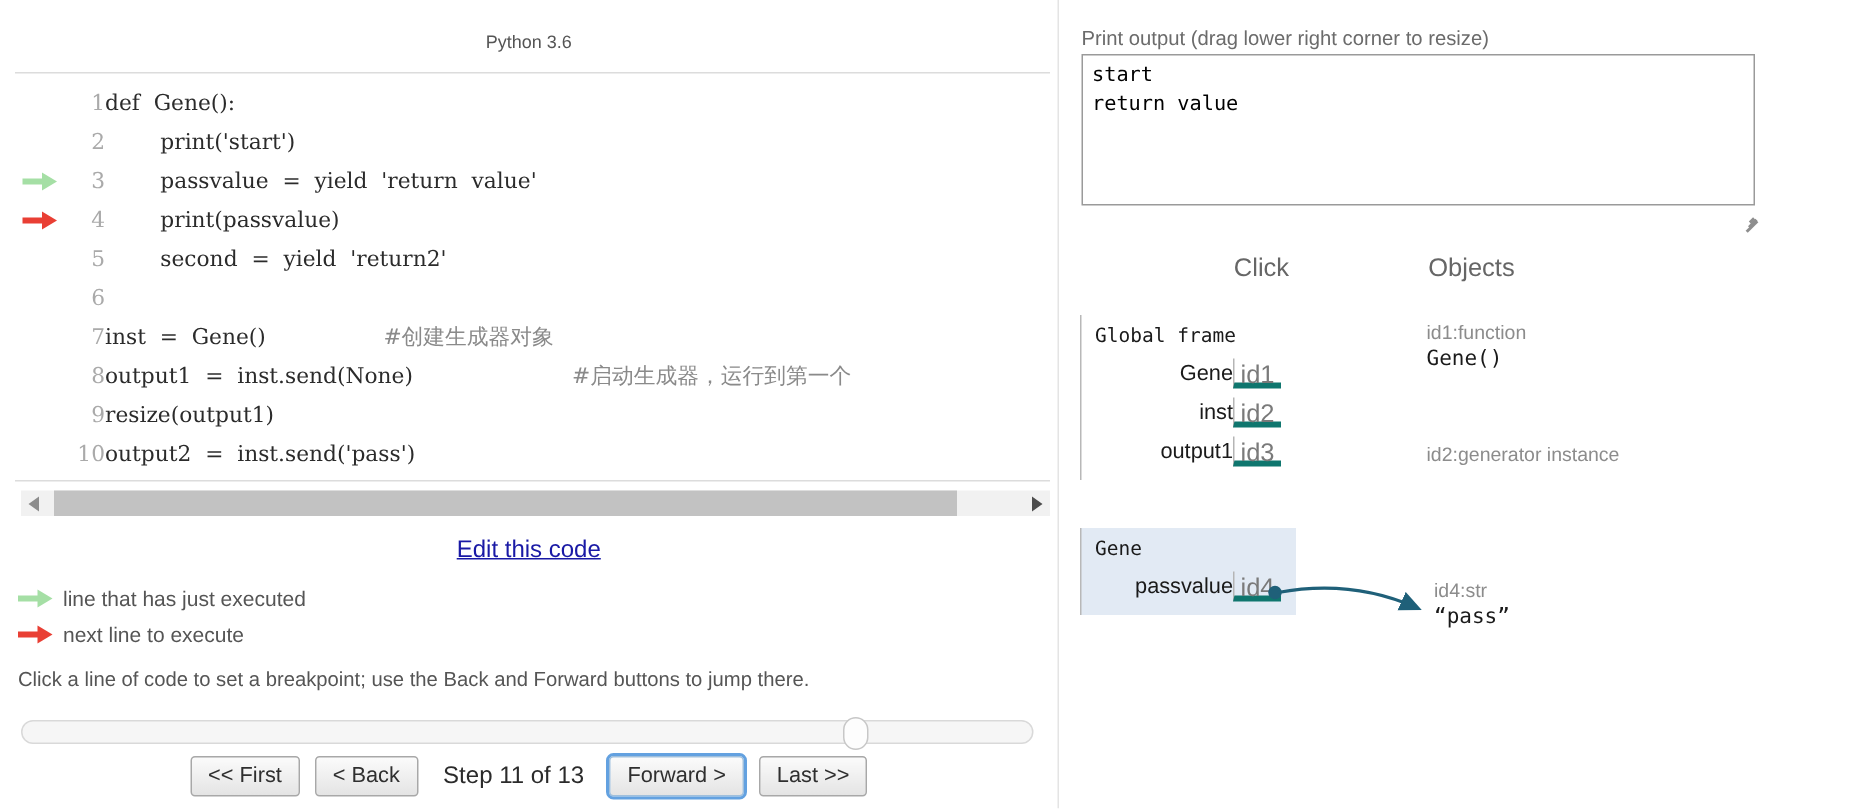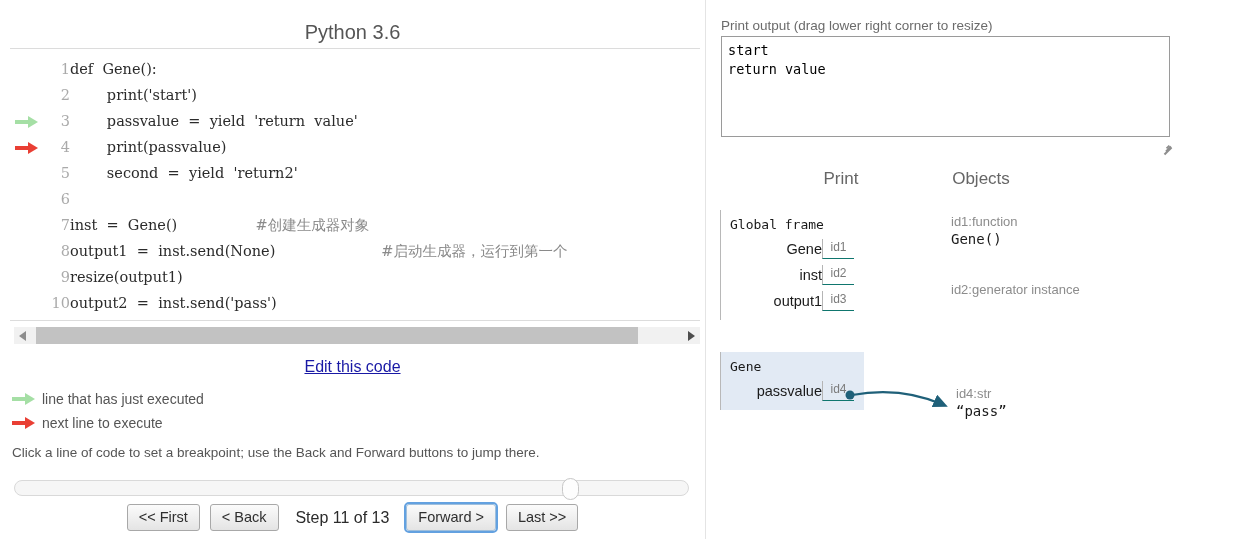--- a/index.html
+++ b/index.html
@@ -32,21 +32,21 @@
     position: absolute;
     left: 0; top: 0;
     width: 705px; height: 539px;
   }
 
   #lang-title {
     position: absolute;
     left: 0; top: 21px;
     width: 705px;
     text-align: center;
-    font-size: 20px;
+    font-size: 12px;
     color: #555555;
   }
 
   #code-rule {
     position: absolute;
     left: 10px; top: 48px;
     width: 690px; height: 1px;
     background: #dcdcdc;
   }
 
@@ -332,48 +332,47 @@
     text-align: right;
     font-size: 14.5px;
     color: #1a1a1a;
     padding-right: 7px;
     height: 26px;
     white-space: nowrap;
   }
   td.var-value { width: 32px; }
   .value-box {
     border-left: 1px solid #b5b5b5;
-    border-bottom: 1px solid #0f766e;
-    font-size: 12px;
+    border-bottom: 4px solid #0f766e;
+    font-size: 17px;
     color: #7a7a7a;
     padding: 1px 4px 2px 4px;
     height: 20px;
     box-sizing: border-box;
     white-space: nowrap;
     font-family: "Liberation Sans", sans-serif;
-    text-align: center;
   }
 
   
   .obj { position: absolute; }
   .obj-type {
     font-size: 13px;
     color: #8c8c8c;
     font-family: "Liberation Sans", sans-serif;
     white-space: nowrap;
   }
   .obj-value {
     font-family: "DejaVu Sans Mono", "Liberation Mono", monospace;
     font-size: 14px;
     color: #1a1a1a;
     white-space: nowrap;
     margin-top: 2px;
   }
   #obj-id1 { left: 245px; top: 214px; }
-  #obj-id2 { left: 245px; top: 282px; }
+  #obj-id2 { left: 245px; top: 295px; }
   #obj-id3 { left: 250px; top: 336px; }
   #obj-id4 { left: 250px; top: 386px; }
 
   
   #connector-svg {
     position: absolute;
     left: 0; top: 0;
     width: 537px; height: 539px;
     pointer-events: none;
   }
@@ -487,21 +486,21 @@
 
     <div id="print-output-label">Print output (drag lower right corner to resize)</div>
     <div id="print-output-box">start
 return value</div>
     <div id="resize-grip">
         <i></i>
         <i></i>
         <i></i>
       </div>
 
-    <div id="frames-heading">Print</div>
+    <div id="frames-heading">Click</div>
     <div id="objects-heading">Objects</div>
 
     <div class="frame" id="frame-global">
       <div class="frame-header">Global frame</div>
       <table class="vars">
           <tbody id="global-vars">
             <tr>
               <td class="var-name">Gene</td>
               <td class="var-value">
                 <div class="value-box">id1</div>

